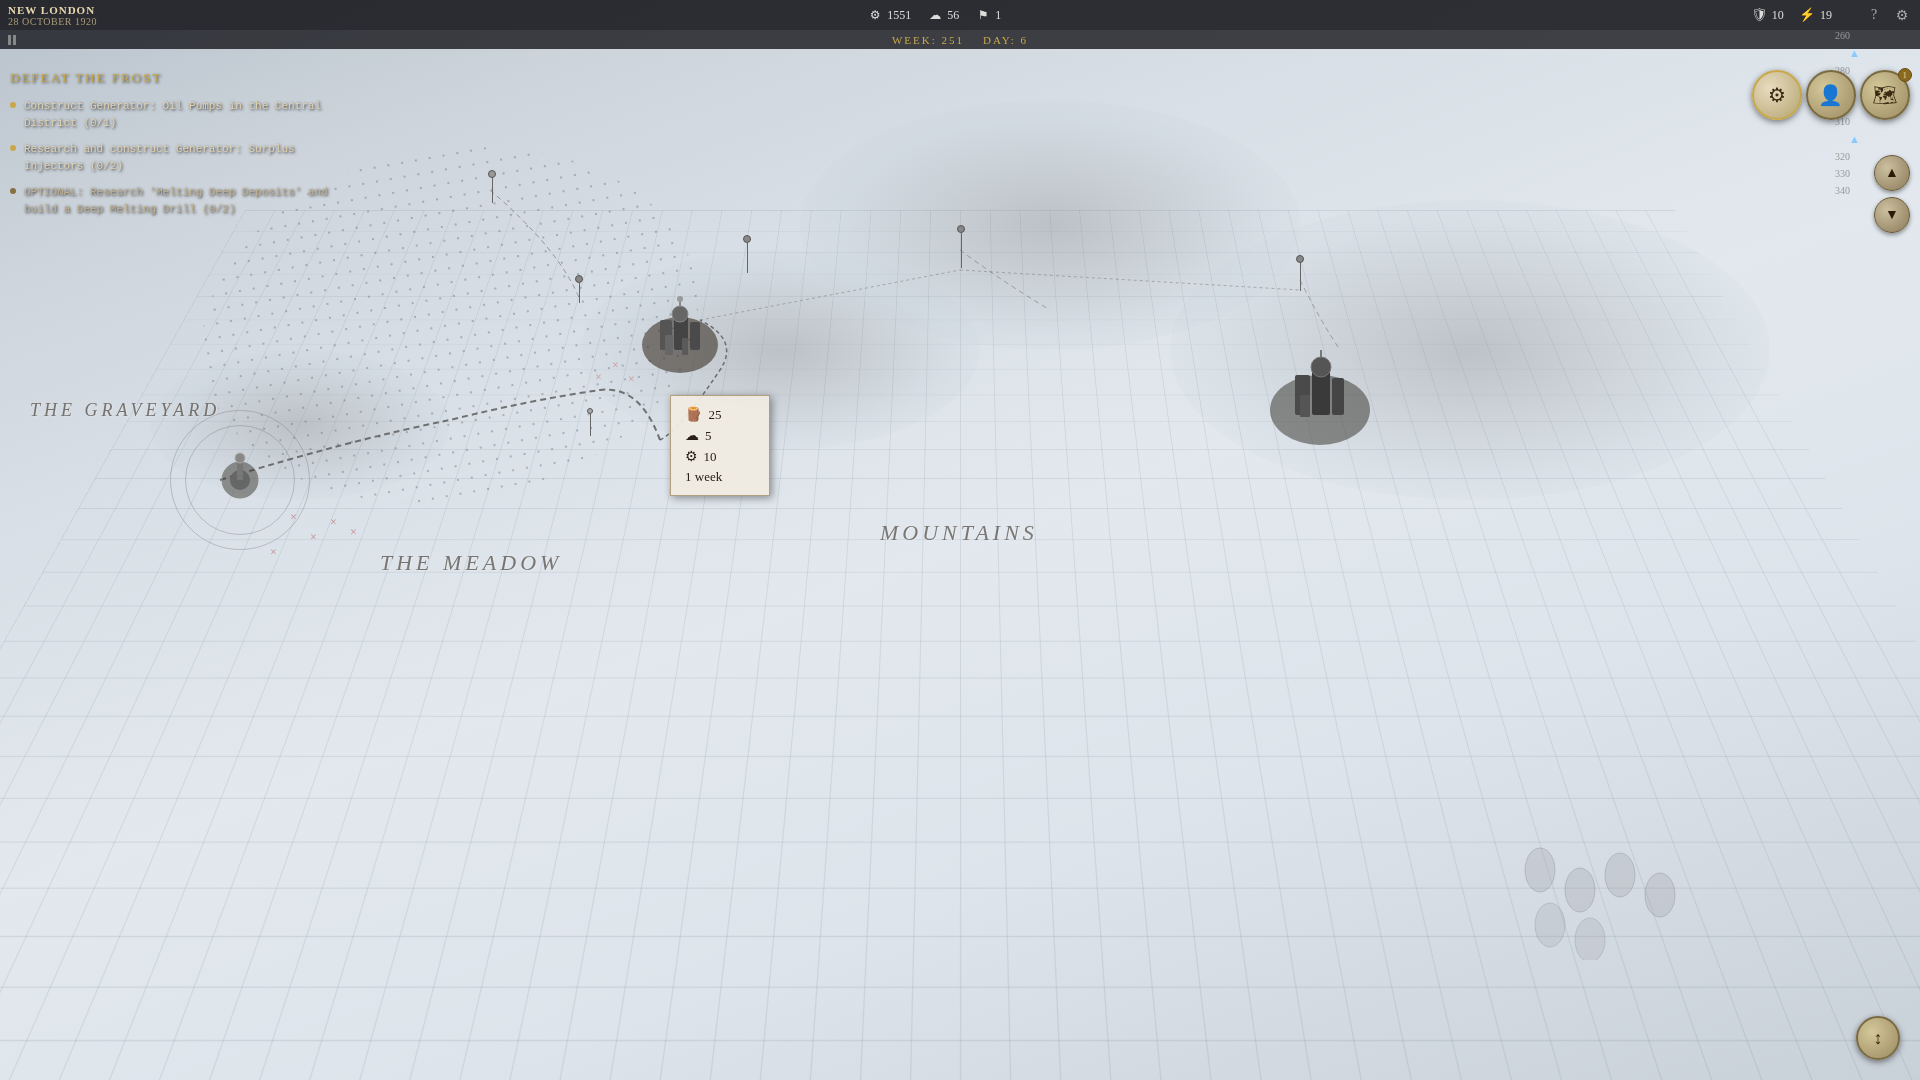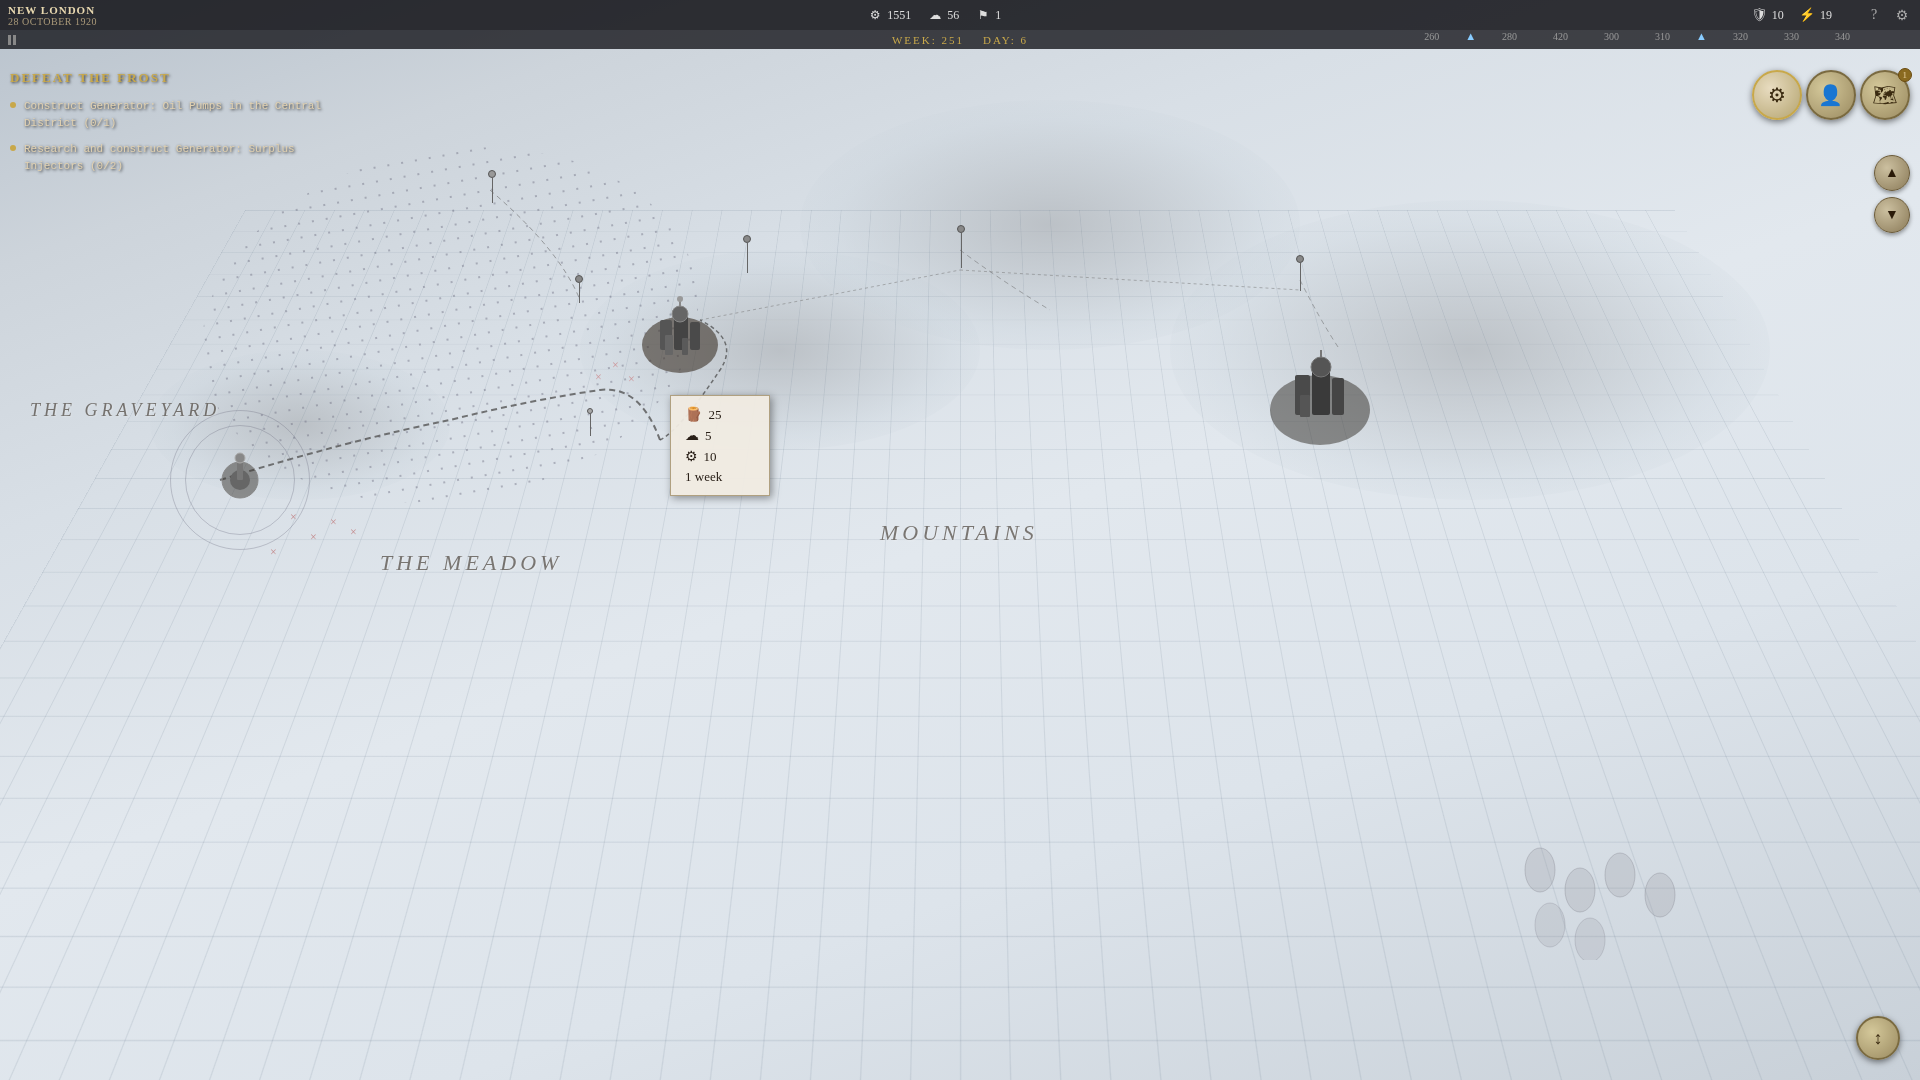--- a/index.html
+++ b/index.html
@@ -168,21 +168,21 @@
       position: absolute;
       top: 70px;
       left: 10px;
       width: 320px;
       z-index: 50;
     }
 
     #objectives-title {
       color: #c8a84a;
       font-size: 13px;
-      font-weight: bold;
+      font-weight: normal;
       letter-spacing: 2px;
       text-transform: uppercase;
       margin-bottom: 12px;
       text-shadow: 1px 1px 3px rgba(0,0,0,0.8);
     }
 
     .objective-item {
       display: flex;
       align-items: flex-start;
       gap: 8px;
@@ -391,25 +391,26 @@
       border: 1px solid rgba(100,100,120,0.3);
       pointer-events: none;
     }
 
     
     #ruler-numbers {
       position: absolute;
       top: 30px;
       right: 60px;
       display: flex;
-      gap: 16px;
+      gap: 6px;
       align-items: flex-end;
       color: #999;
       font-size: 10px;
       z-index: 100;
+      flex-direction: column;
     }
 
     .ruler-num {
       margin: 0 10px;
     }
 
     .ruler-indicator {
       color: #88ccff;
       font-size: 11px;
     }
@@ -590,20 +591,24 @@
   <div id="objectives-title">DEFEAT THE FROST</div>
 
   <div class="objective-item">
     <div class="objective-dot"></div>
     <span class="objective-text">Construct Generator: Oil Pumps in the Central District (0/1)</span>
   </div>
   <div class="objective-item">
     <div class="objective-dot"></div>
     <span class="objective-text">Research and construct Generator: Surplus Injectors (0/2)</span>
   </div>
+  <div class="objective-item">
+    <div class="objective-dot" style="background:#8a7040;"></div>
+    <span class="objective-text" style="color:#c0b090;">OPTIONAL: Research 'Melting Deep Deposits' and build a Deep Melting Drill (0/2)</span>
+  </div>
 </div>
 
 <div id="right-panel">
   <div class="panel-btn-group">
     <div class="panel-btn active">
       <span class="panel-btn-icon">⚙</span>
     </div>
     <div class="panel-btn">
       <span class="panel-btn-icon">👤</span>
     </div>

